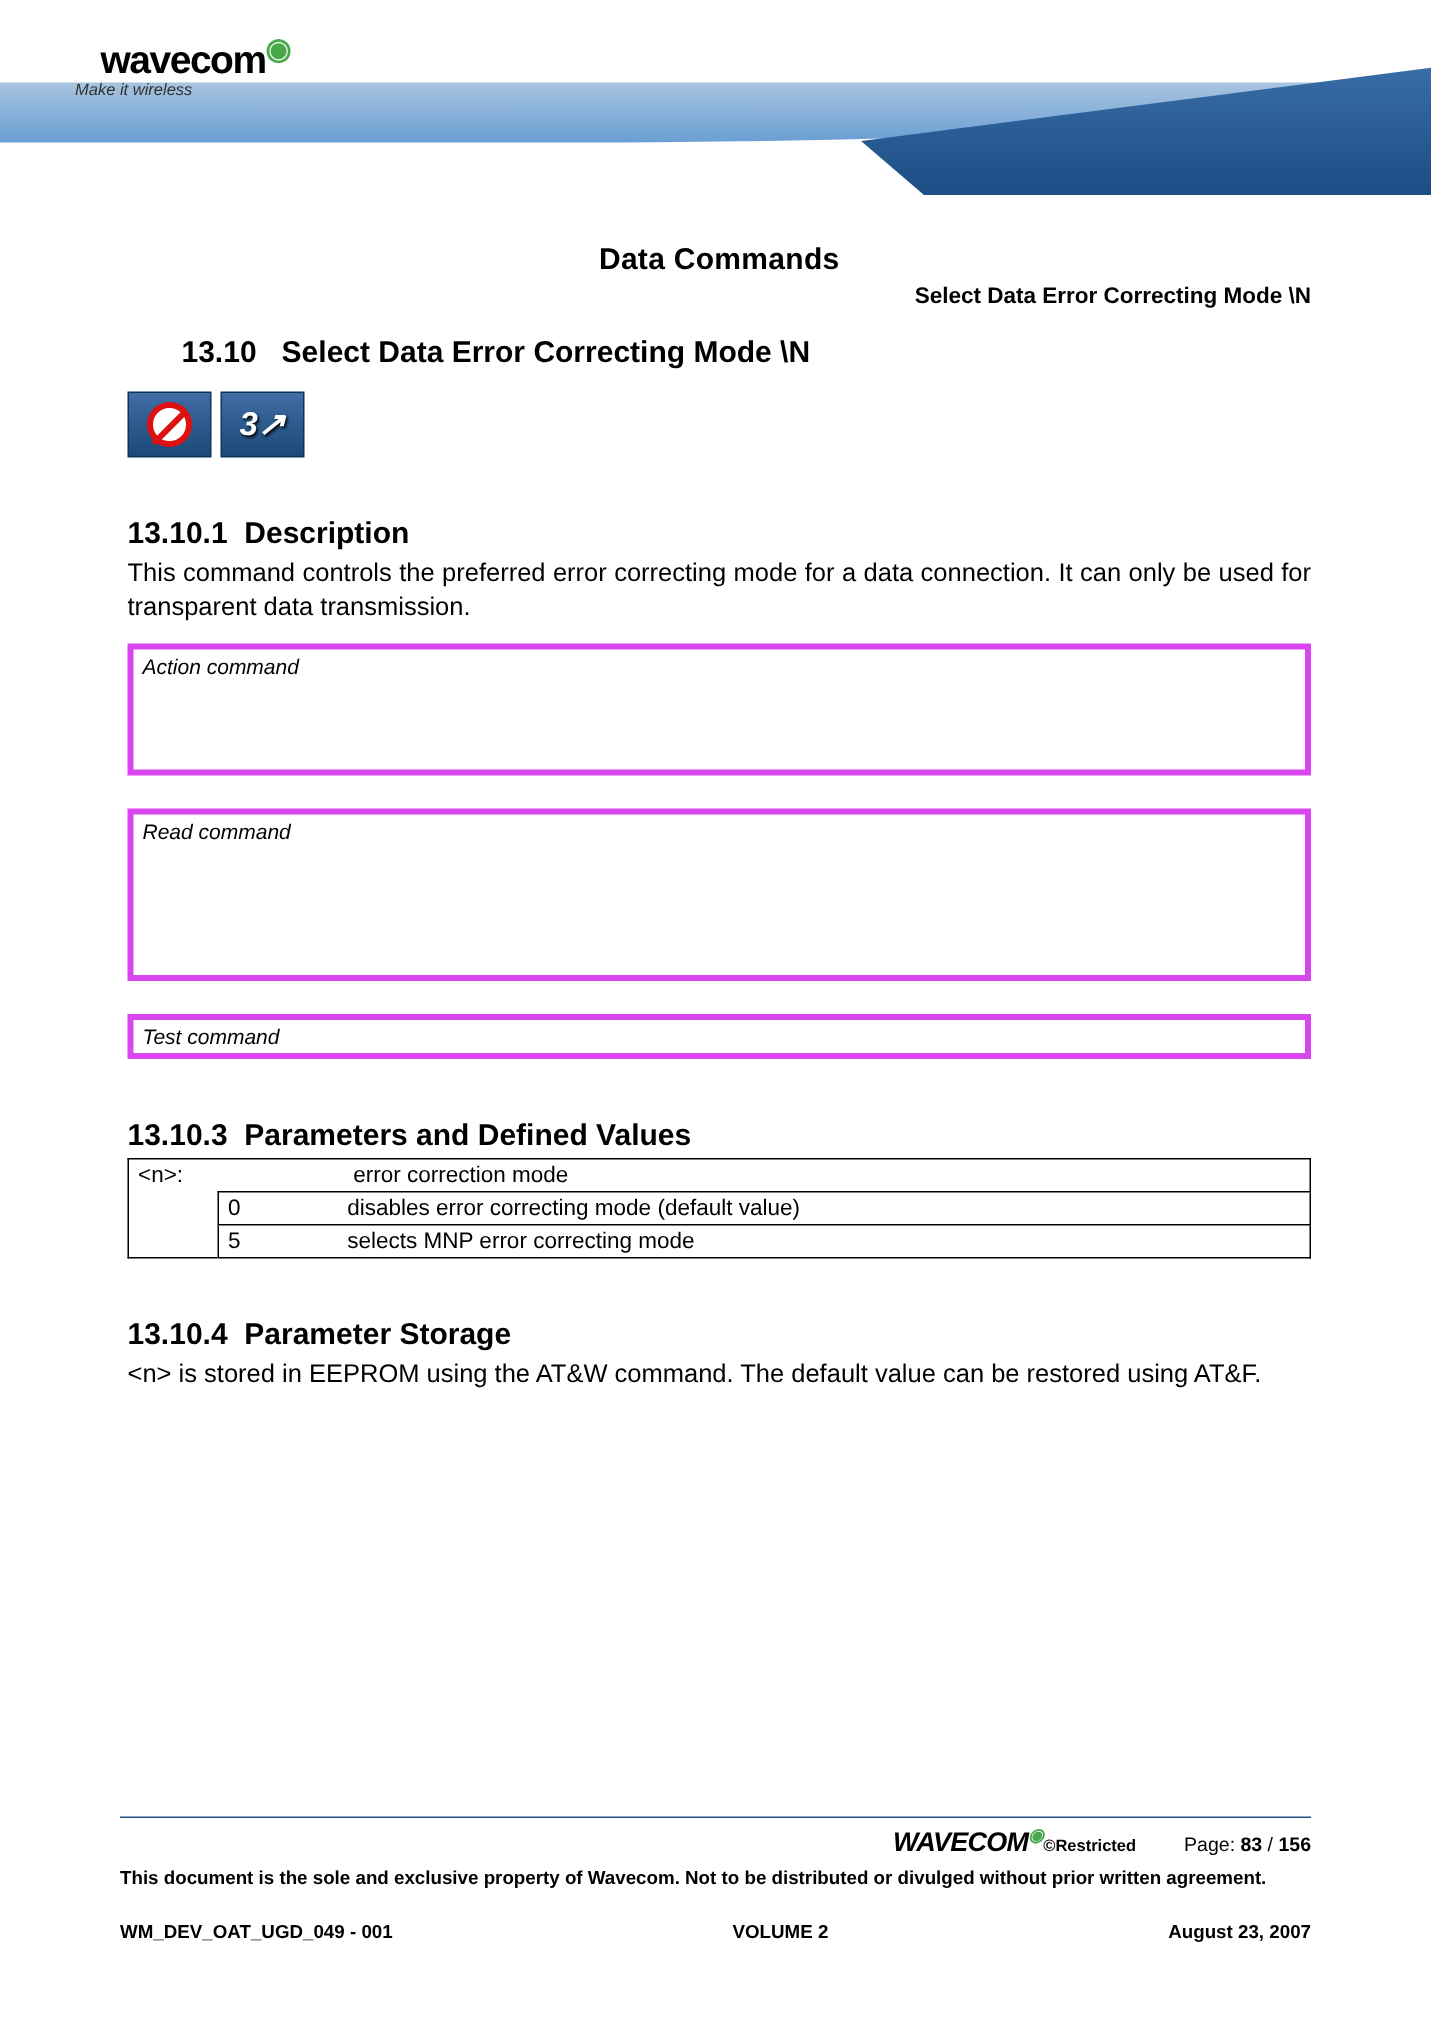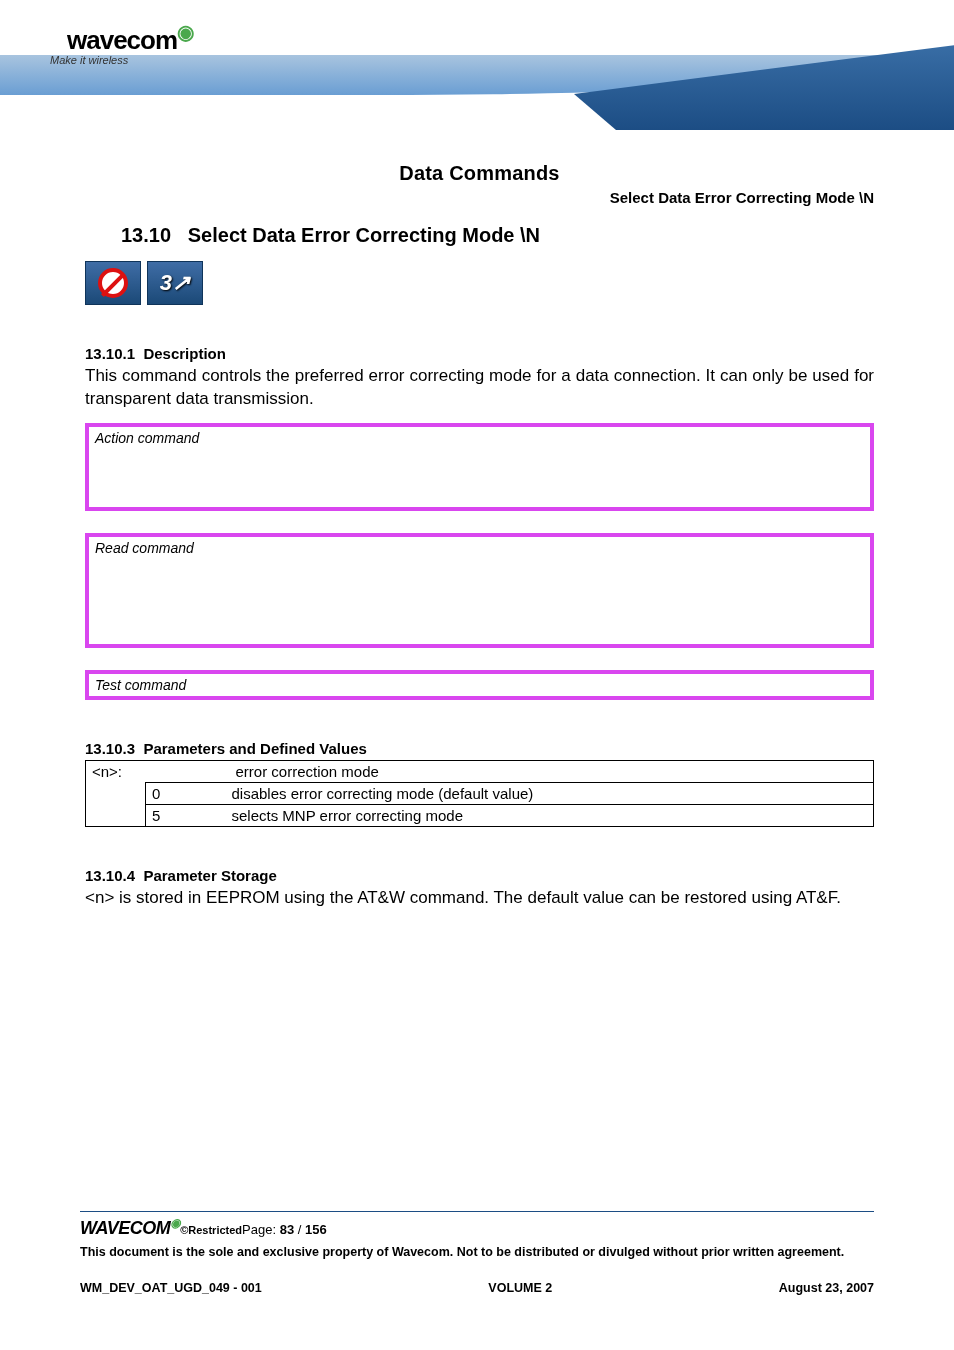--- a/index.html
+++ b/index.html
@@ -78,21 +78,21 @@
     background: #fff;
     position: relative;
   }
   .icon-forbid::after {
     content: ""; position: absolute; width: 30px; height: 4px; background: #d11;
     top: 11px; left: -4px; transform: rotate(-45deg);
   }
   .icon-3g { font-weight: 900; font-size: 22px; font-style: italic; text-shadow: 1px 1px 2px #000;}
   .subsection-title {
     font-weight: 900;
-    font-size: 15px;
+    font-size: 20px;
     font-family: Arial, sans-serif;
     margin-bottom: 3px;
     margin-top: 40px;
   }
   .body-text { font-size: 17px; line-height: 1.35; text-align: justify; margin-bottom: 12px;}
   .box {
     border: 4px solid #d946ef;
     padding: 3px 6px;
     margin-bottom: 22px;
   }
@@ -113,21 +113,21 @@
   .pt-row2 .pt-col2, .pt-row2 .pt-col3 { border-top: 1px solid #000; }
   .footer {
     position: absolute;
     left: 80px; right: 80px; bottom: 55px;
     font-size: 12px;
   }
   .footer-line {
     border-top: 1.5px solid #1c4d84;
     margin-bottom: 4px;
   }
-  .footer-row1 { display: flex; justify-content: flex-start; align-items: baseline; }
+  .footer-row1 { display: flex; justify-content: flex-end; align-items: baseline; gap: 32px; }
   .footer-logo { font-weight: 900; font-size: 18px; font-style: italic; letter-spacing: -0.5px; }
   .footer-logo .sup { color: #4aa84c; font-size: 12px; vertical-align: super; }
   .footer-restricted { font-size: 11px; font-weight: 700;}
   .footer-page { font-size: 13px; }
   .footer-page b { font-weight: 900; }
   .footer-legal { font-weight: 700; font-size: 12.5px; text-align: justify; margin-top: 6px; line-height: 1.25;}
   .footer-row2 { display: flex; justify-content: space-between; font-weight: 700; font-size: 12.5px; margin-top: 20px; gap: 35px;}
 </style>
 </head>
 <body>

